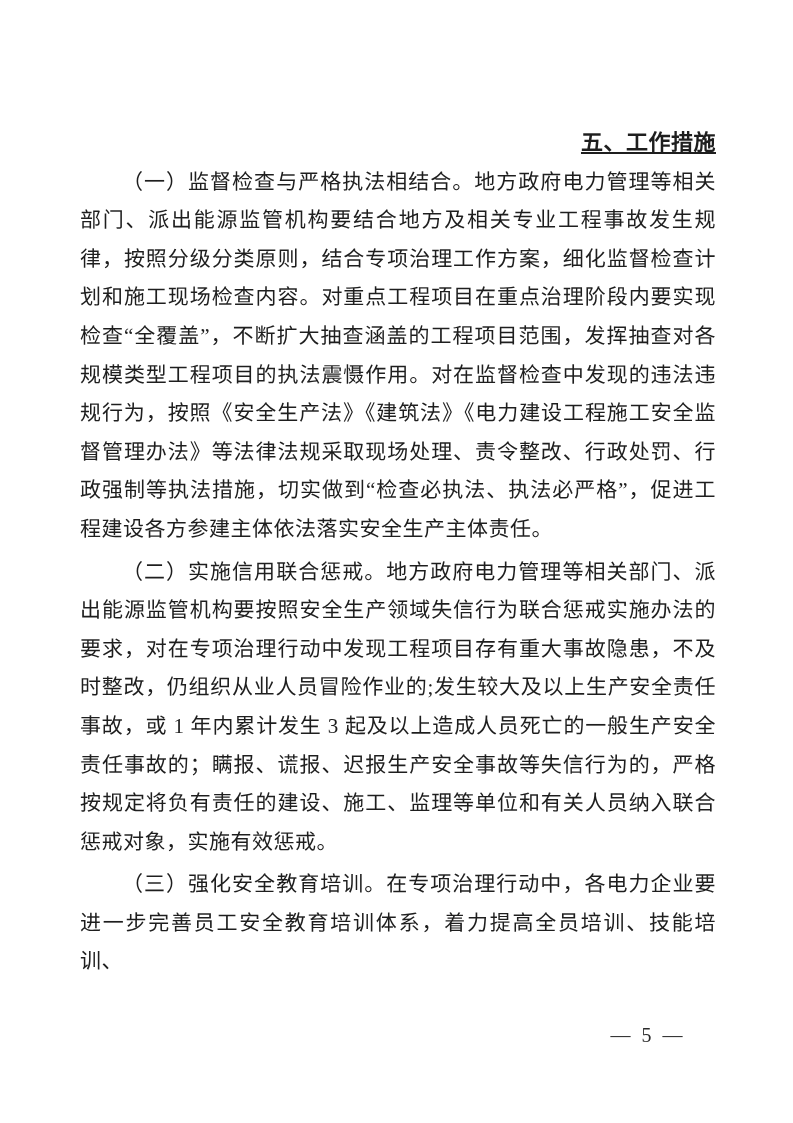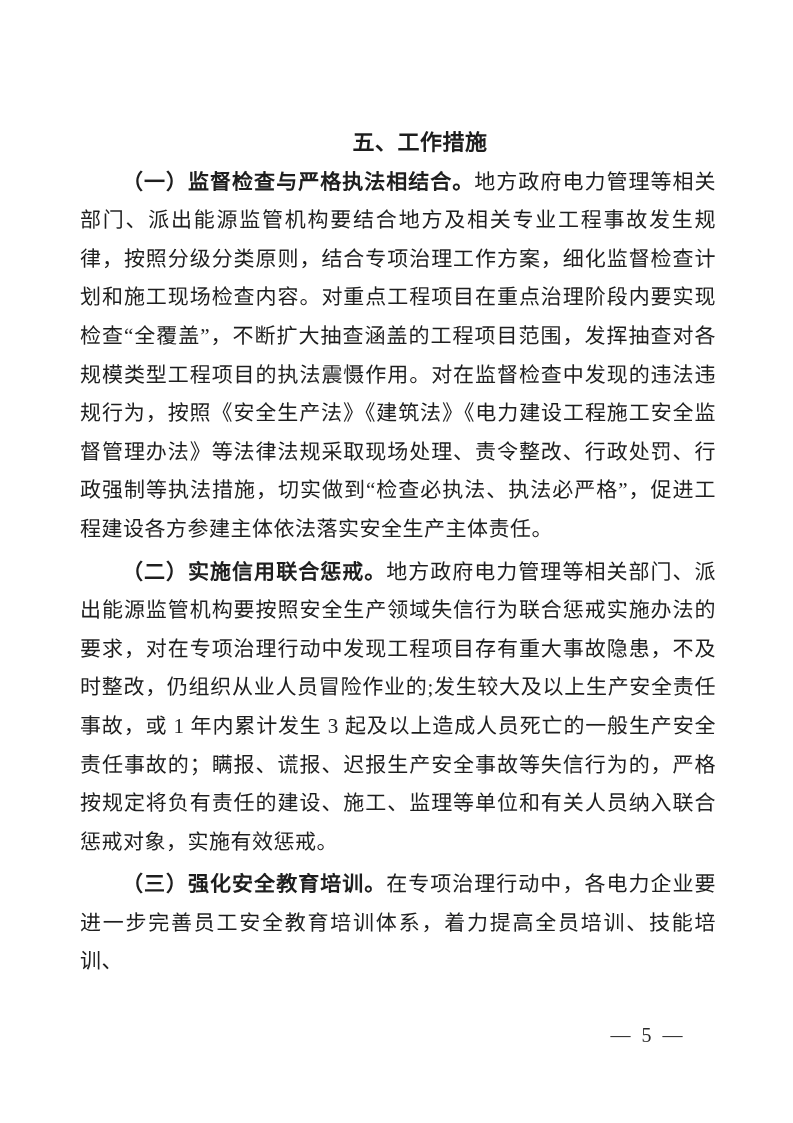--- a/index.html
+++ b/index.html
@@ -38,24 +38,25 @@
   .cont {
     text-indent: 0;
   }
   .heading {
     margin: 0;
     text-indent: 2em;
     font-size: 22px;
     font-weight: 700;
     font-family: "Liberation Sans", "DejaVu Sans", sans-serif;
     line-height: 38.6px;
-    text-align: center;
+    text-align: right;
+    text-decoration: underline;
   }
   .lead {
-    font-weight: 700;
+    font-weight: 400;
   }
   .footer {
     position: absolute;
     top: 1024px;
     left: 598px;
     width: 100px;
     font-size: 20px;
     letter-spacing: 3px;
     color: #2a2a2a;
     text-align: center;

